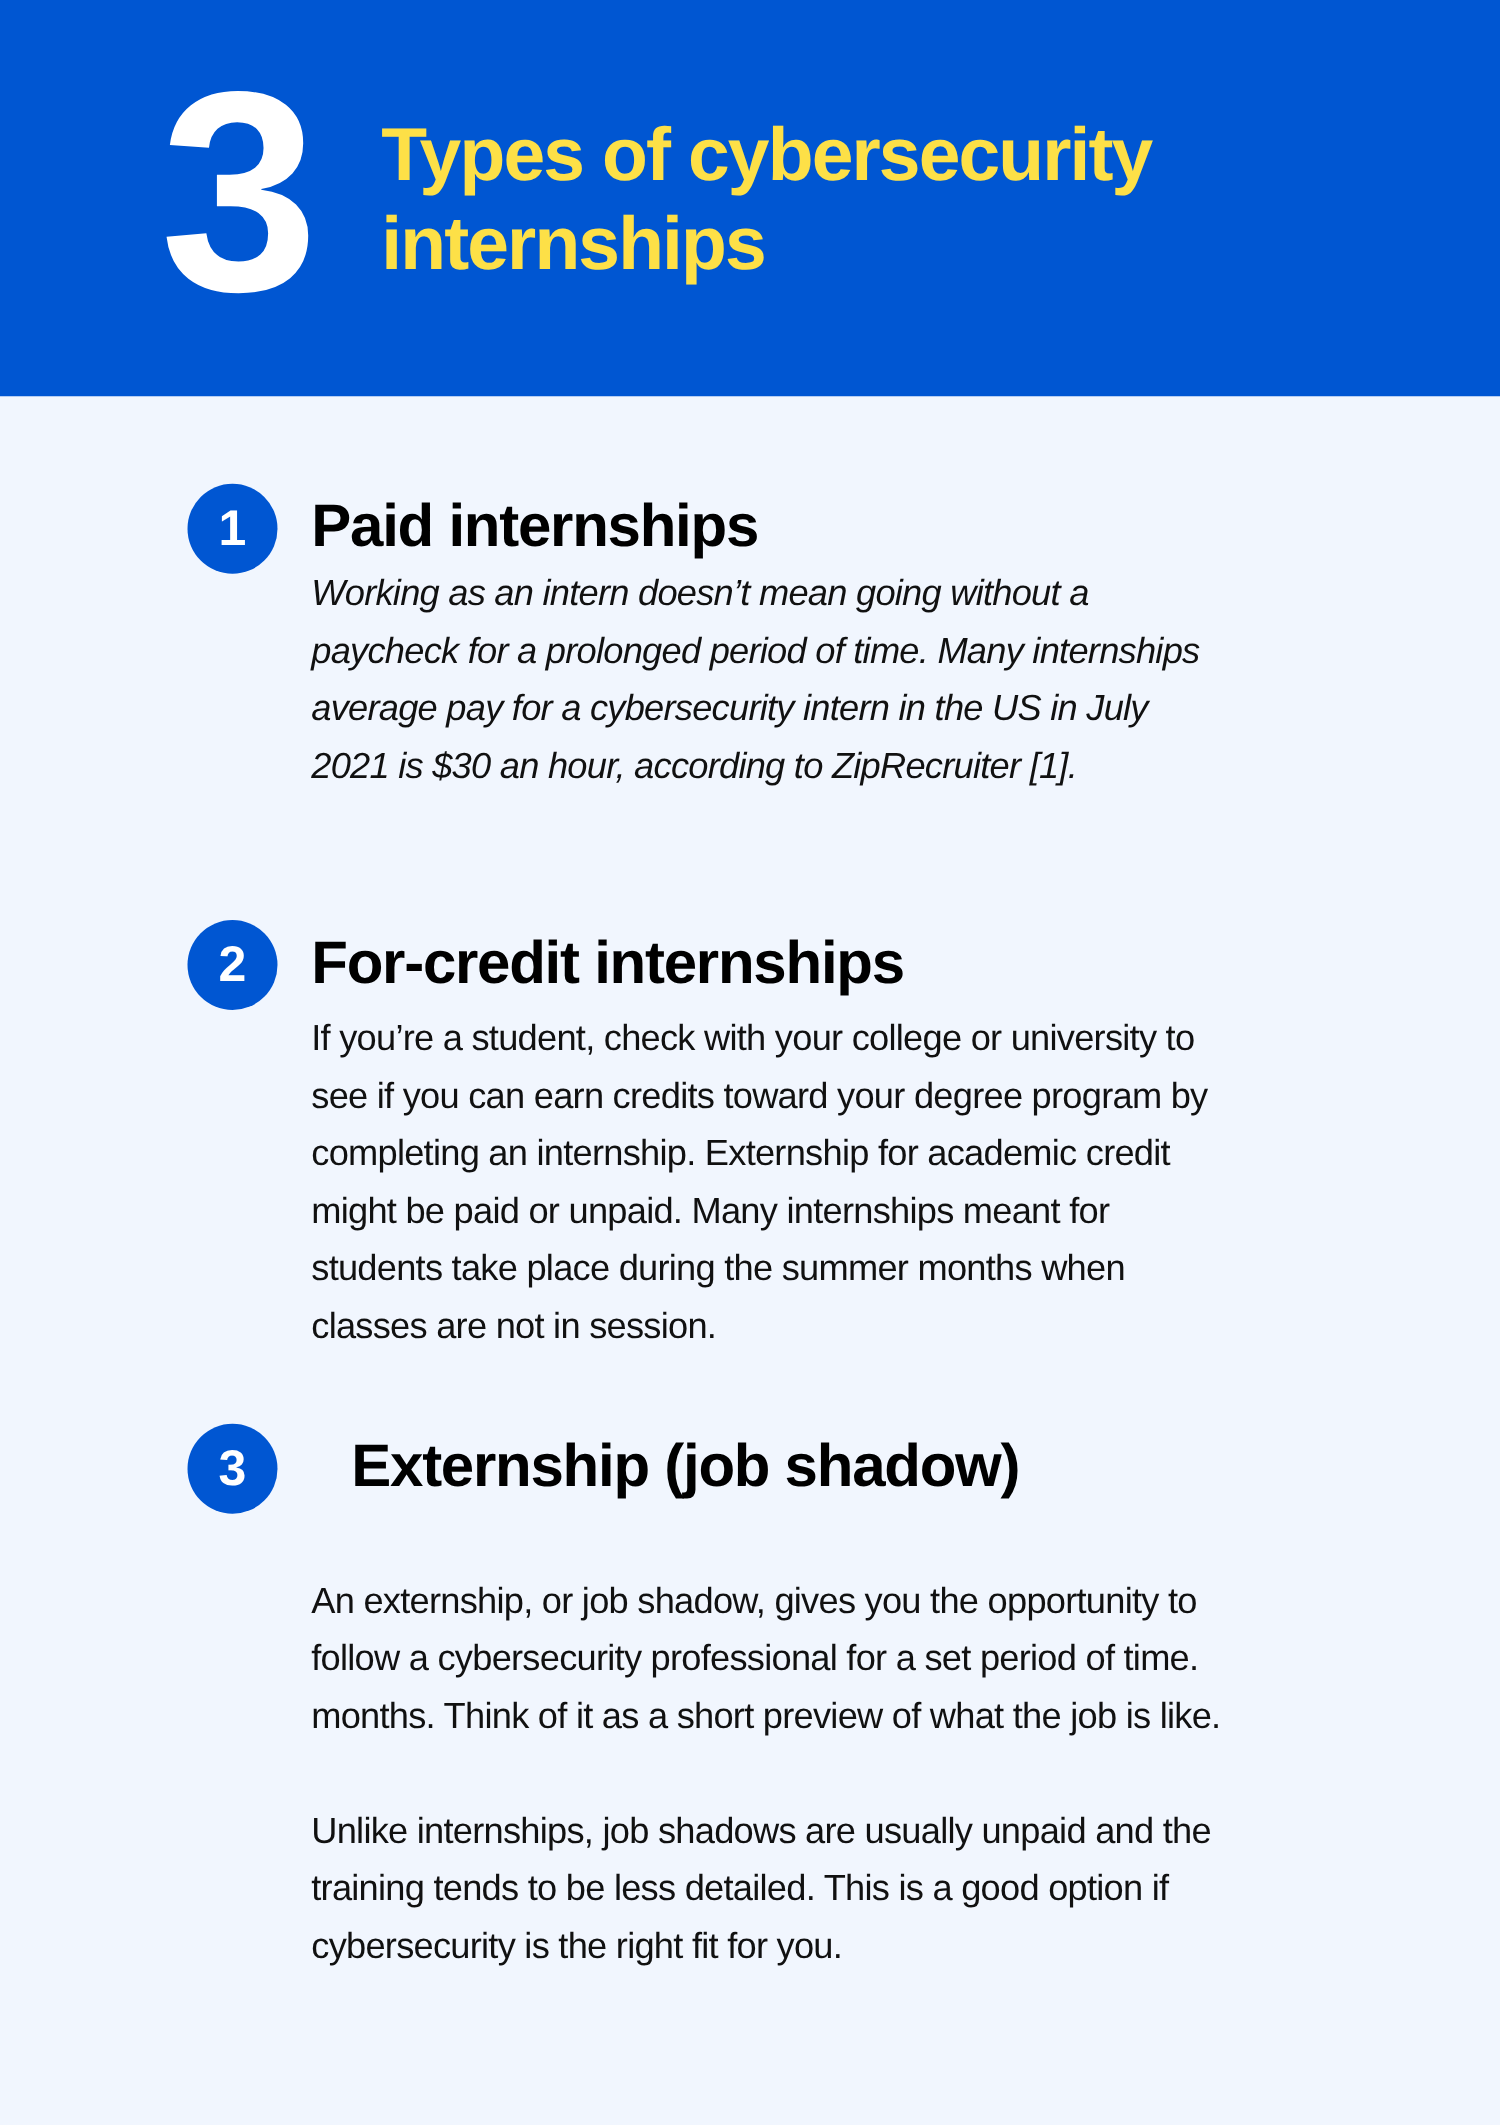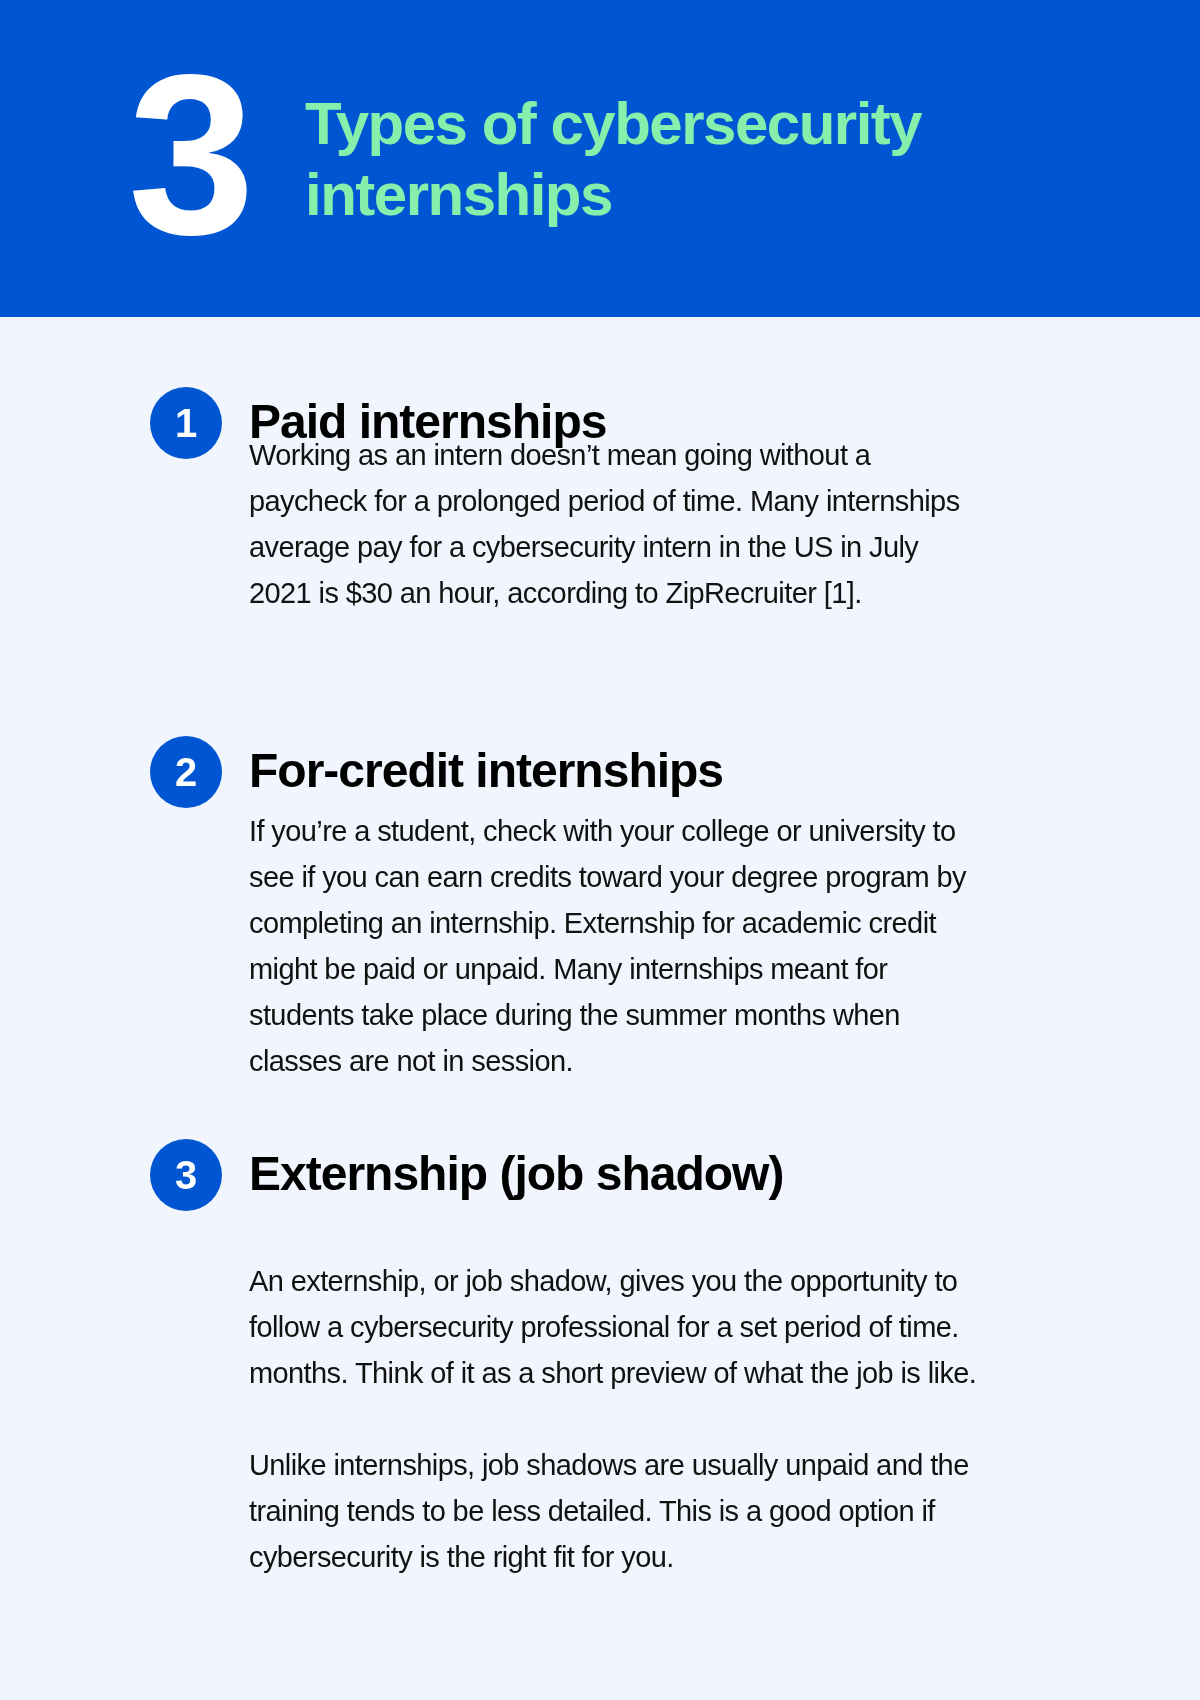--- a/index.html
+++ b/index.html
@@ -1,19 +1,19 @@
 <!DOCTYPE html>
 <html><head>
 <meta charset="utf-8">
 <style>
   html, body { margin:0; padding:0; }
   body { width:1200px; height:1700px; background:#F1F6FE; position:relative; overflow:hidden; font-family:"Liberation Sans", sans-serif; color:#000; }
   .header { position:absolute; left:0; top:0; width:1200px; height:317px; background:#0056D2; }
   .big-num { position:absolute; left:128px; top:40px; font-size:228px; font-weight:bold; color:#fff; line-height:228px; letter-spacing:-4px; }
-  .title { position:absolute; left:305px; top:88px; color:#86efac; font-weight:bold; font-size:60px; line-height:71px; letter-spacing:-1.5px; }
+  .title { position:absolute; left:305px; top:88px; color:#fde047; font-weight:bold; font-size:60px; line-height:71px; letter-spacing:-1.5px; }
   .title span { display:block; }
   .item { position:absolute; left:0; width:1200px; }
   .badge { position:absolute; left:150px; width:72px; height:72px; border-radius:50%; background:#0056D2; color:#fff; font-weight:bold; font-size:40px; line-height:72px; text-align:center; }
   .item-title { position:absolute; left:249px; font-weight:bold; font-size:48px; line-height:56px; letter-spacing:-1px; white-space:nowrap; }
   .item-body { position:absolute; left:249px; font-size:29px; line-height:46px; letter-spacing:-0.6px; white-space:nowrap; color:#111; }
   .item-body span { display:block; }
   .gap { height:46px; }
 </style>
 </head>
 <body>
@@ -22,21 +22,21 @@
   <div class="big-num">3</div>
   <div class="title">
     <span>Types of cybersecurity</span>
     <span>internships</span>
   </div>
 </div>
 
 <div class="item">
   <div class="badge" style="top:387px;">1</div>
   <div class="item-title" style="top:394px;">Paid internships</div>
-  <div class="item-body" style="top:432px;">
+  <div class="item-body" style="top:452px;font-style:italic;">
     <span>Working as an intern doesn’t mean going without a</span>
     <span>paycheck for a prolonged period of time. Many internships</span>
     <span>average pay for a cybersecurity intern in the US in July</span>
     <span>2021 is $30 an hour, according to ZipRecruiter [1].</span>
   </div>
 </div>
 
 <div class="item">
   <div class="badge" style="top:736px;">2</div>
   <div class="item-title" style="top:743px;">For-credit internships</div>
@@ -45,21 +45,21 @@
     <span>see if you can earn credits toward your degree program by</span>
     <span>completing an internship. Externship for academic credit</span>
     <span>might be paid or unpaid. Many internships meant for</span>
     <span>students take place during the summer months when</span>
     <span>classes are not in session.</span>
   </div>
 </div>
 
 <div class="item">
   <div class="badge" style="top:1139px;">3</div>
-  <div class="item-title" style="top:1146px;">Externship (job shadow)</div>
+  <div class="item-title" style="top:1146px;margin-left:32px;">Externship (job shadow)</div>
   <div class="item-body" style="top:1258px;">
     <span>An externship, or job shadow, gives you the opportunity to</span>
     <span>follow a cybersecurity professional for a set period of time.</span>
     <span>months. Think of it as a short preview of what the job is like.</span>
     <div class="gap"></div>
     <span>Unlike internships, job shadows are usually unpaid and the</span>
     <span>training tends to be less detailed. This is a good option if</span>
     <span>cybersecurity is the right fit for you.</span>
   </div>
 </div>

